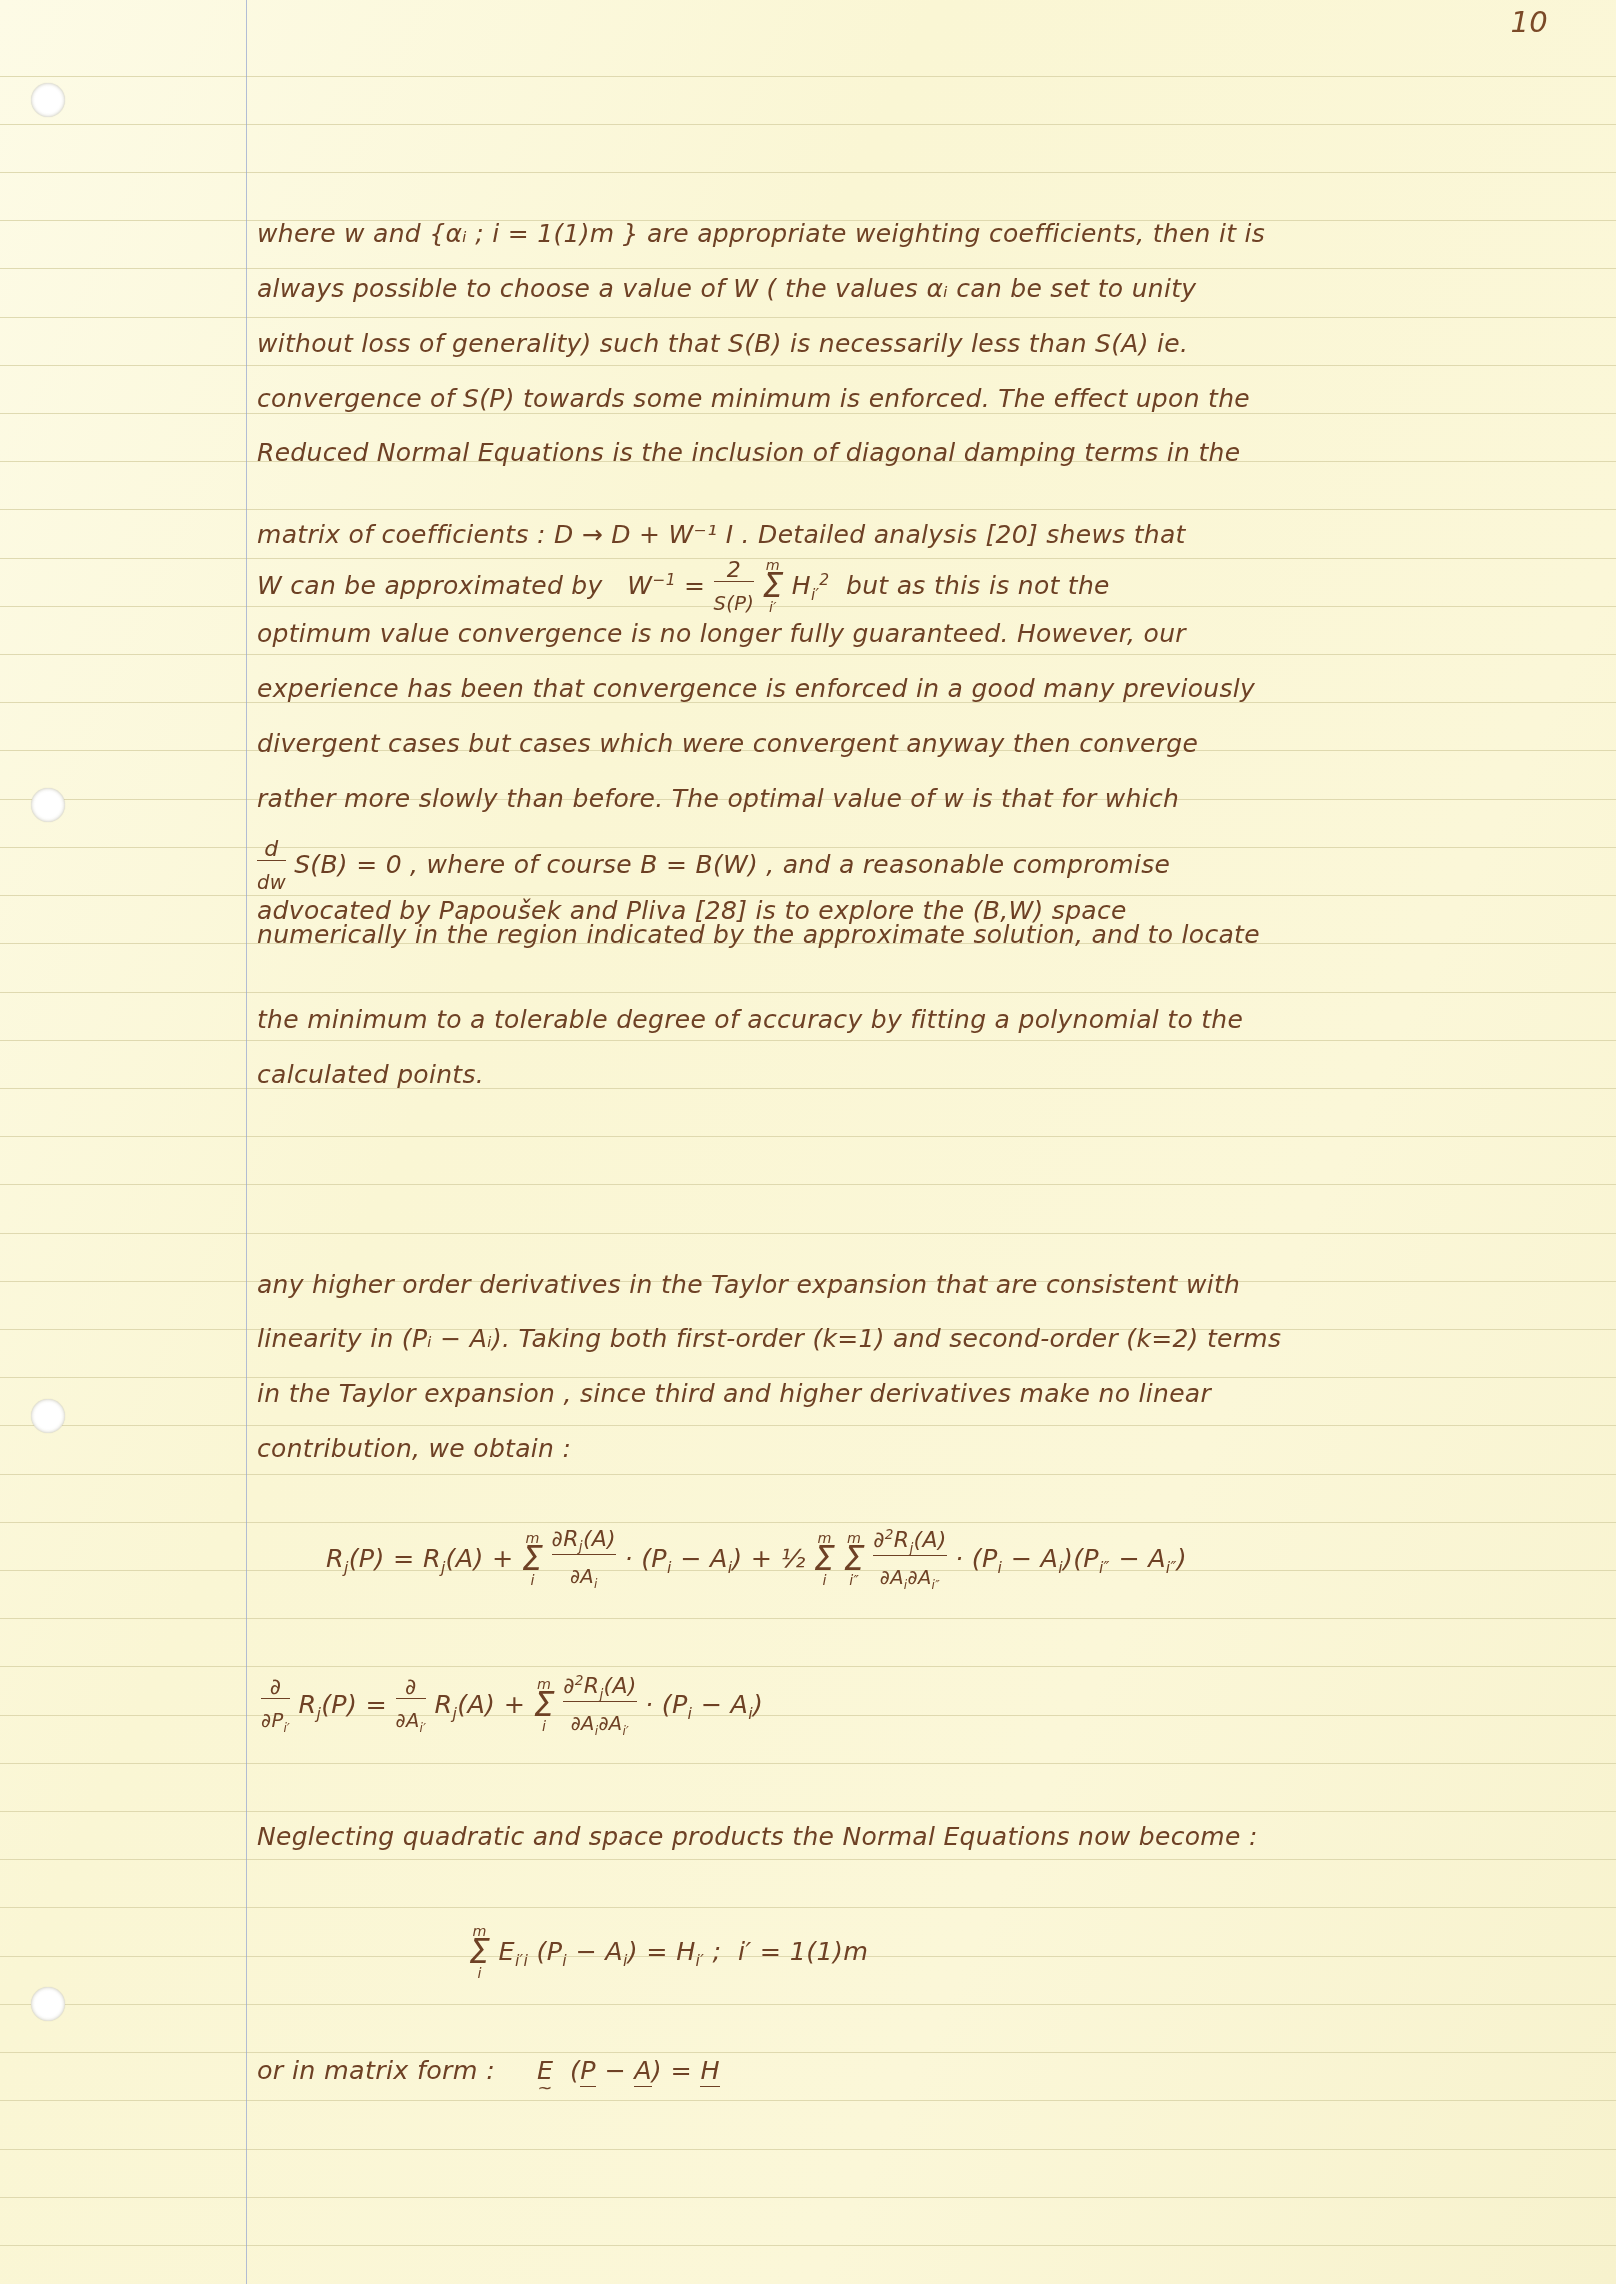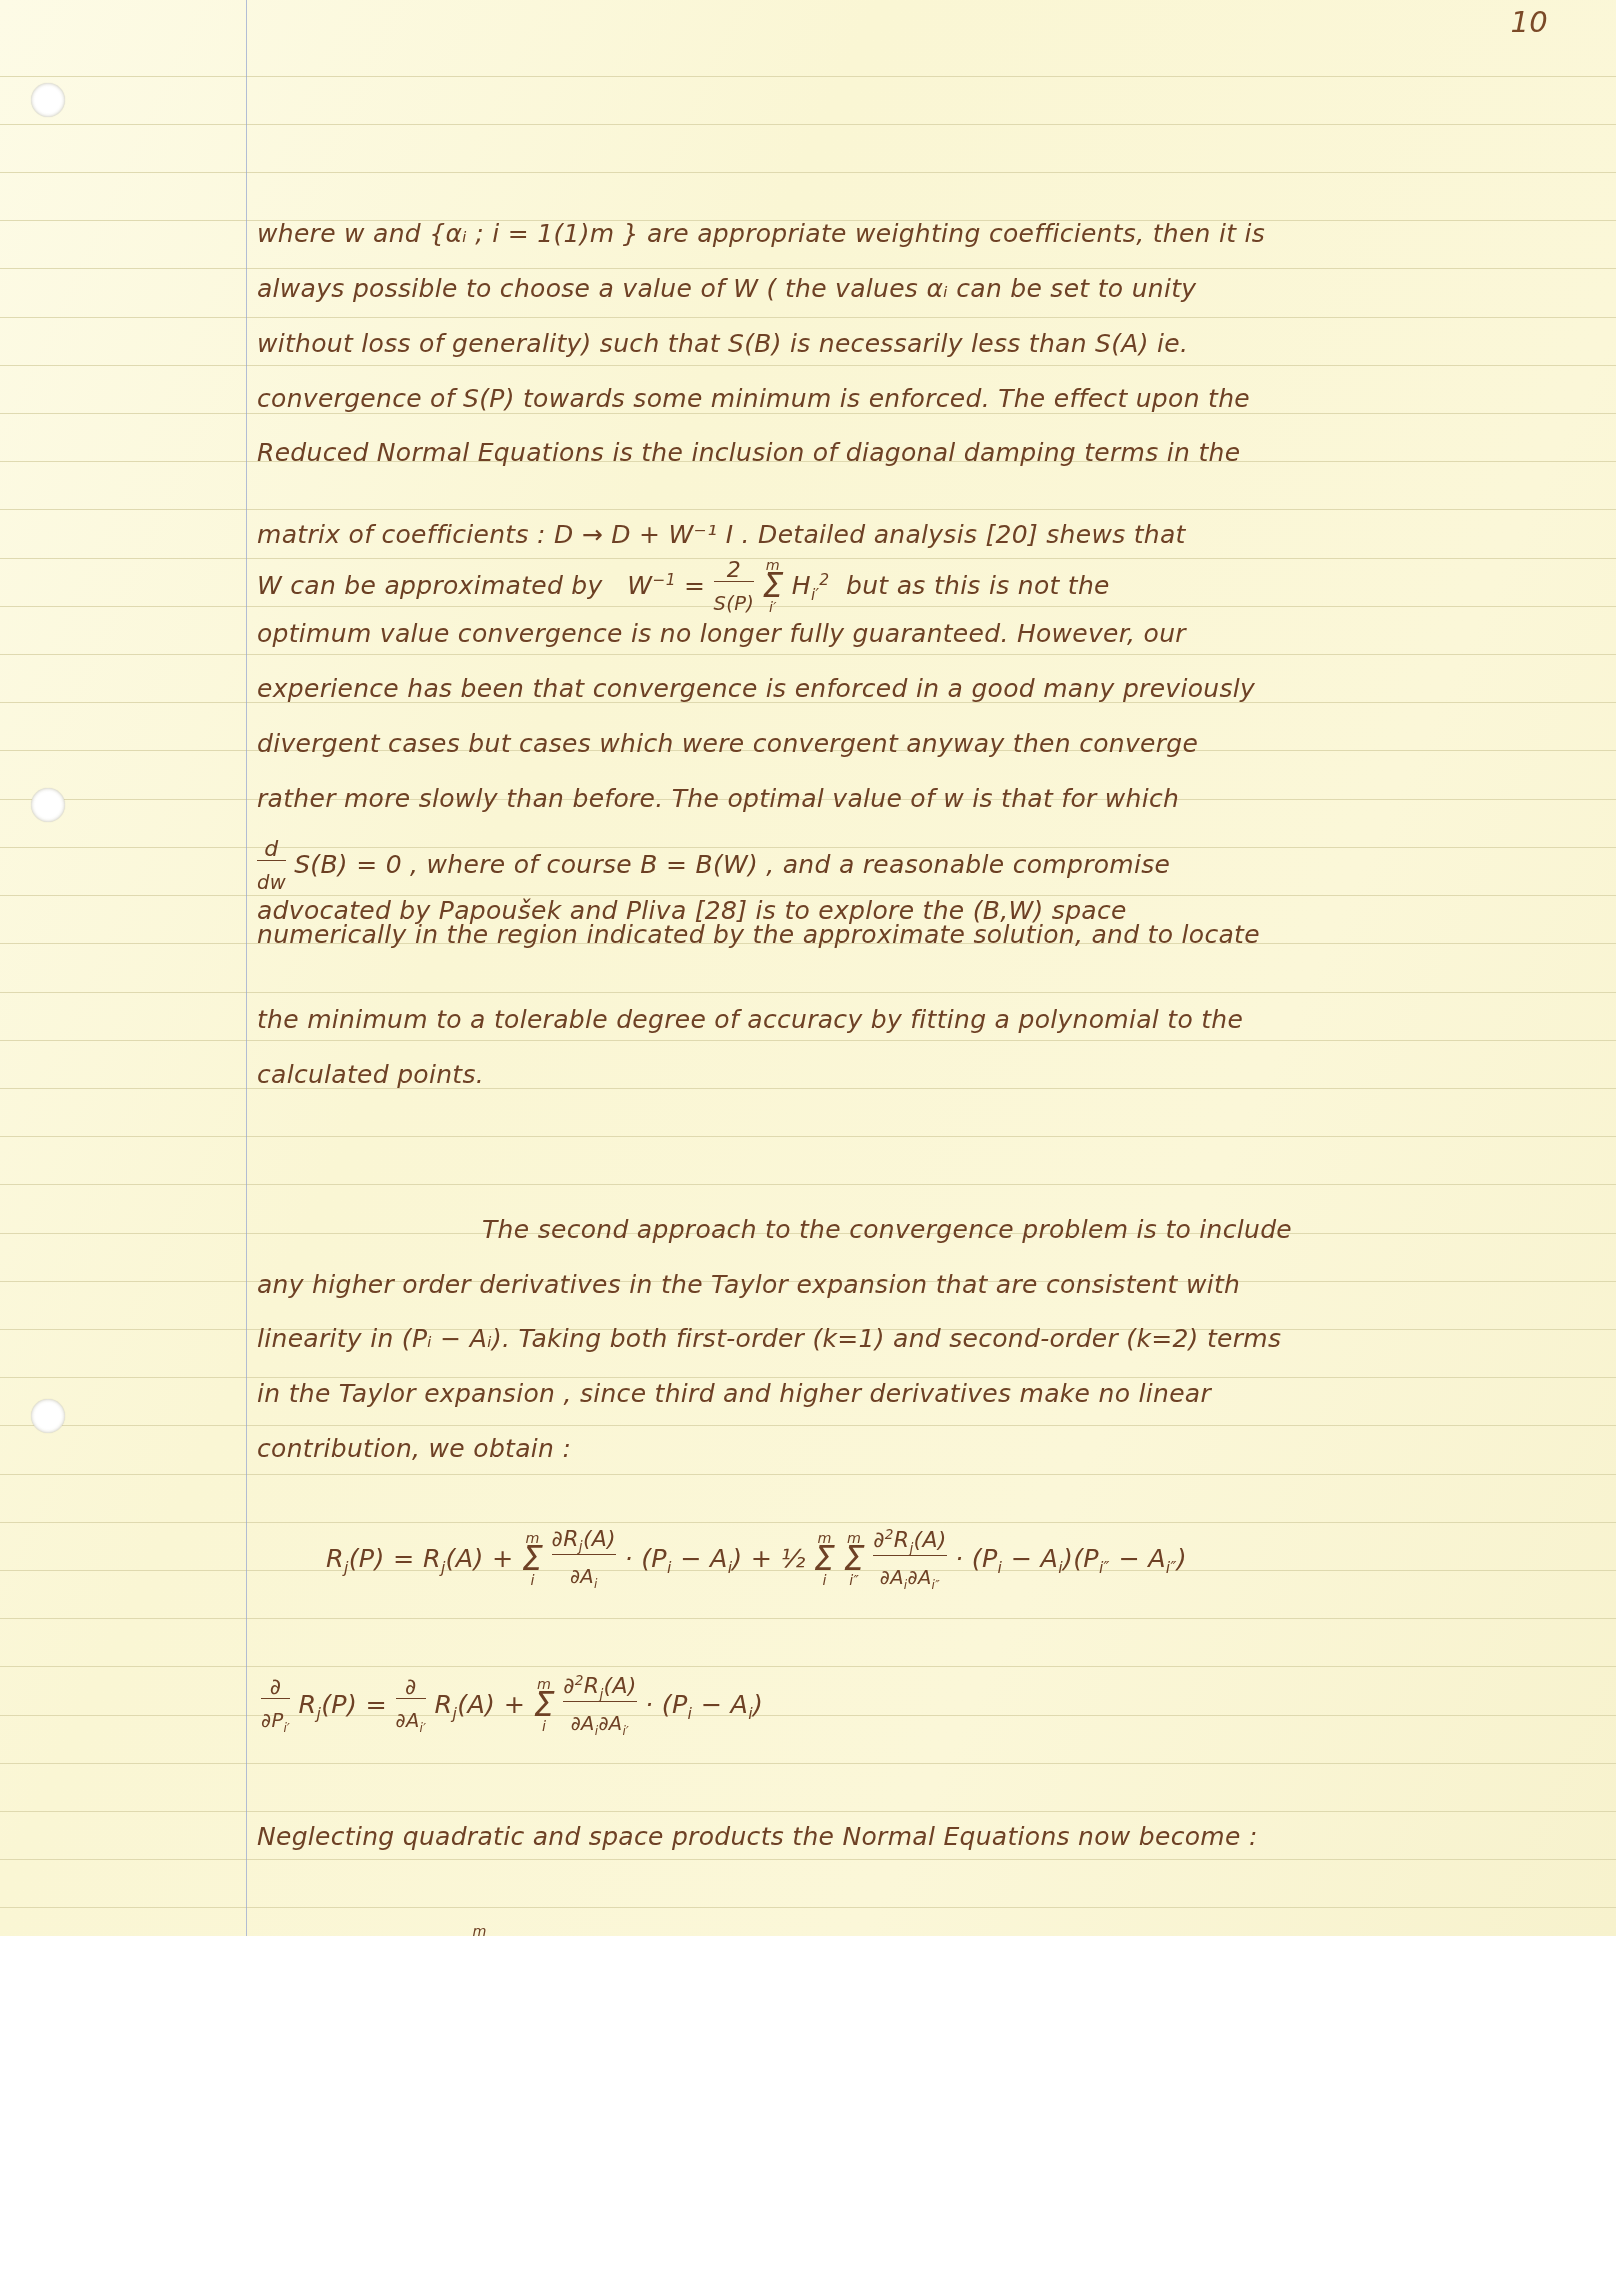--- a/index.html
+++ b/index.html
@@ -3,21 +3,21 @@
 <meta charset="utf-8">
 <style>
   html, body {
     margin: 0;
     padding: 0;
     background: #ffffff;
   }
   .page {
     position: relative;
     width: 1616px;
-    height: 1936px;
+    height: 2284px;
     background: #22c55e;
     overflow: hidden;
     font-family: "DejaVu Sans", sans-serif;
   }
   
   .paper-tint {
     position: absolute;
     inset: 0;
     background: linear-gradient(115deg, #fdfbe6 0%, #faf6d4 35%, #fbf7d8 70%, #f7f2cd 100%);
     pointer-events: none;
@@ -201,21 +201,20 @@
       <span class="den">dw</span>
     </span>
     <span>S(B) = 0 , where of course B = B(W) , and a reasonable compromise</span>
   </div>
 
   <div class="ink body-line" style="top:898px">advocated by Papoušek and Pliva [28] is to explore the (B,W) space</div>
   <div class="ink body-line" style="top:922px">numerically in the region indicated by the approximate solution, and to locate</div>
   <div class="ink body-line" style="top:1007px">the minimum to a tolerable degree of accuracy by fitting a polynomial to the</div>
   <div class="ink body-line" style="top:1062px">calculated points.</div>
 
-  <div class="ink body-line indent" style="top:1217px">The second approach to the convergence problem is to include</div>
   <div class="ink body-line" style="top:1272px">any higher order derivatives in the Taylor expansion that are consistent with</div>
   <div class="ink body-line" style="top:1326px">linearity in (Pᵢ − Aᵢ). Taking both first-order (k=1) and second-order (k=2) terms</div>
   <div class="ink body-line" style="top:1381px">in the Taylor expansion , since third and higher derivatives make no linear</div>
   <div class="ink body-line" style="top:1436px">contribution, we obtain :</div>
 
   <div class="ink eq" style="left:326px; top:1528px">
     <span>R<sub>j</sub>(P) = R<sub>j</sub>(A) +</span>
     <span class="sum">
       <span class="top">m</span>
       <span class="sig">Σ</span>

